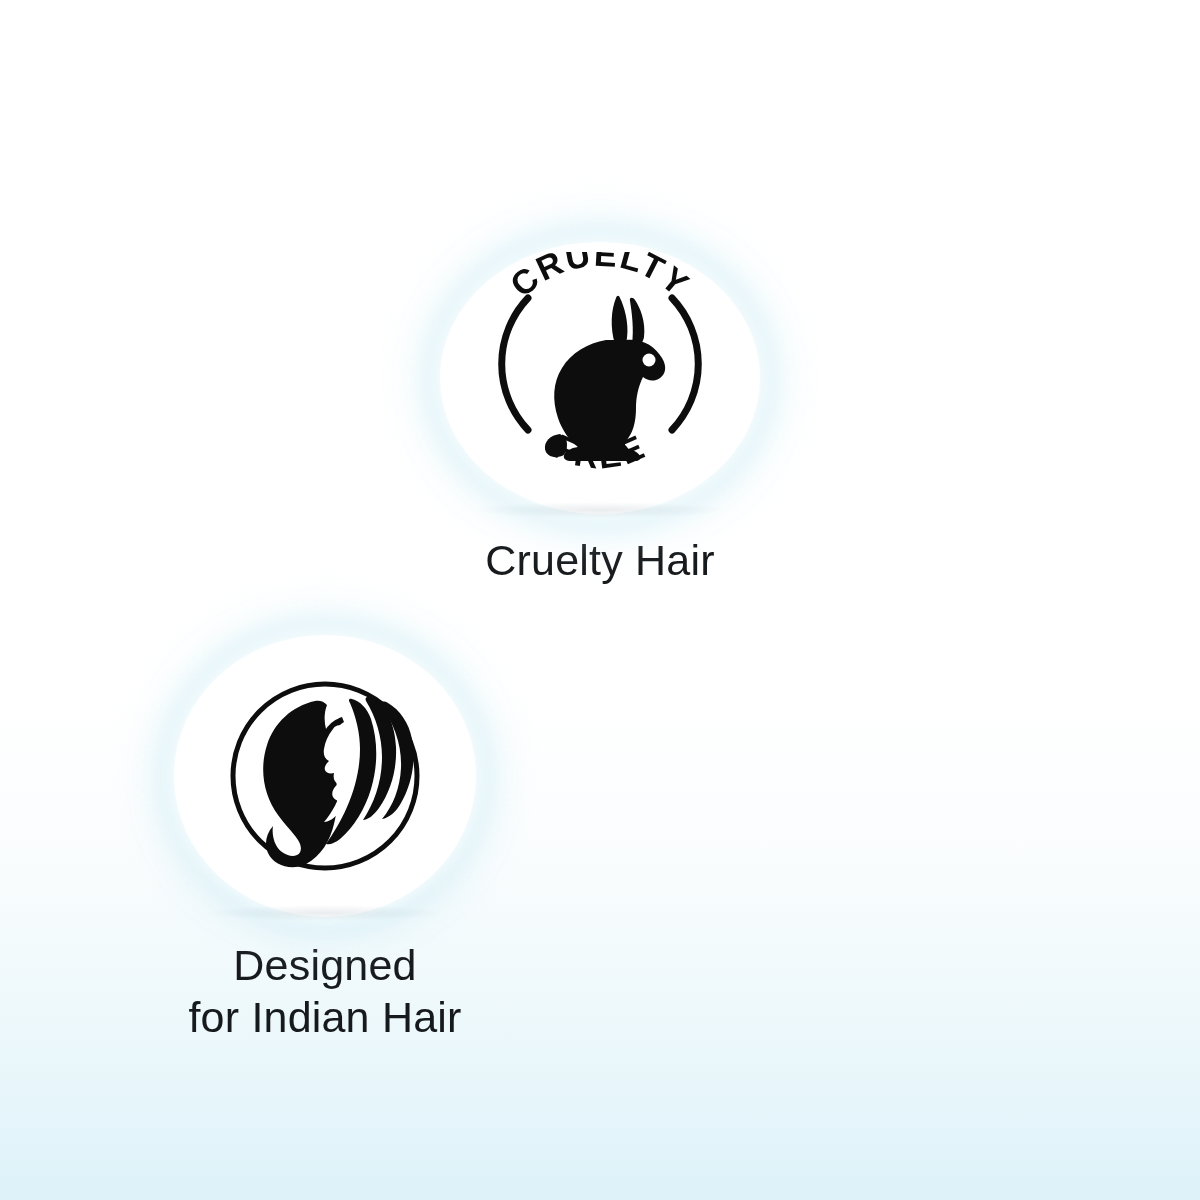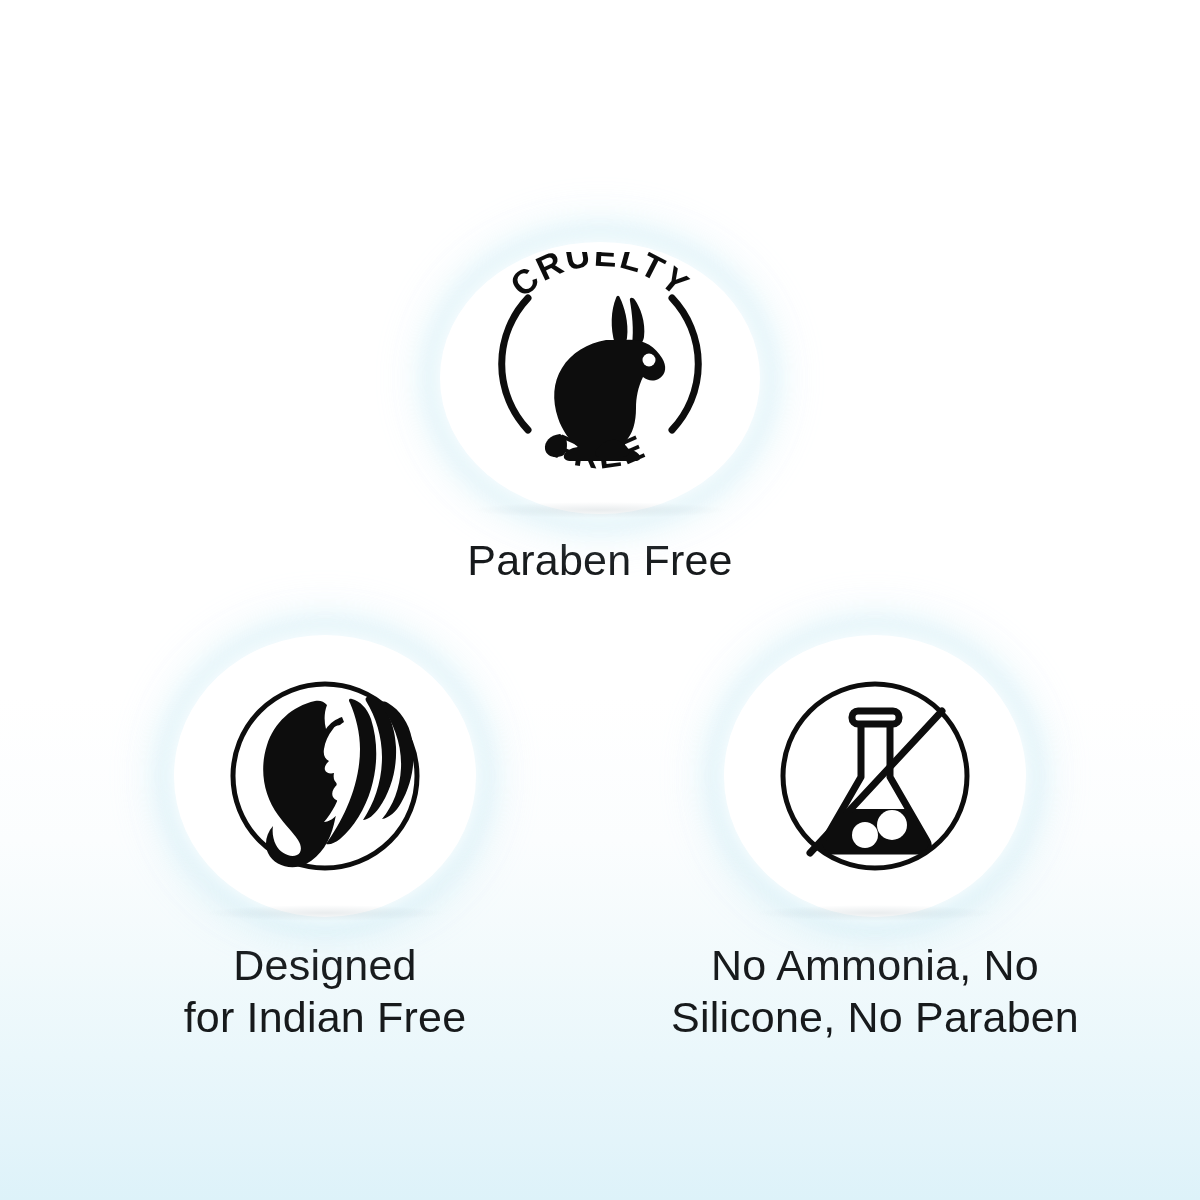--- a/index.html
+++ b/index.html
@@ -148,21 +148,21 @@
 
           <path d="M 110 182 C 100 183 94 190 95 197 C 96 204 104 207 112 204 C 117 202 118 193 116 186 Z"></path>
 
           <path d="M 166 188 C 172 190 178 194 179 199 C 180 203 176 205 171 205 L 150 205 C 146 205 144 202 146 199 C 150 192 158 187 166 188 Z"></path>
         </g>
 
         <circle cx="199" cy="108" r="6.5" fill="#ffffff"></circle>
       </svg>
     </div>
 
-    <div class="caption">Paraben Free</div>
+    <div class="caption">Cruelty Hair</div>
   </div>
 
   <div class="promise" id="promise-indian-hair">
 
     <div class="disc">
       <svg width="282" height="262" viewBox="0 0 282 262">
 
         <circle cx="141" cy="131" r="92" fill="none" stroke="#0d0d0d" stroke-width="5"></circle>
 
         <g fill="#0d0d0d">
@@ -228,47 +228,17 @@
                    C 155 155 148 168 140 177
                    C 145 177 151 173 156 166
                    C 166 153 171 135 170 117
                    C 169 106 165 97 159 92
                    C 156 89 154 92 155 96 Z" fill="#ffffff"></path>
         </g>
       </svg>
     </div>
 
     <div class="caption">Designed
-for Indian Free</div>
+for Indian Hair</div>
   </div>
 
-  <div class="promise" id="promise-no-chemicals">
-
-    <div class="disc">
-      <svg width="282" height="262" viewBox="0 0 282 262">
-
-        <circle cx="141" cy="131" r="92" fill="none" stroke="#0d0d0d" stroke-width="5"></circle>
-
-        <rect x="118" y="66" width="47" height="13" rx="6" fill="none" stroke="#0d0d0d" stroke-width="7"></rect>
-
-        <path d="M 127 80
-                 L 127 132
-                 L 90 196
-                 C 87 201 90 206 96 206
-                 L 187 206
-                 C 193 206 196 201 193 196
-                 L 156 132
-                 L 156 80" fill="none" stroke="#0d0d0d" stroke-width="7" stroke-linejoin="round"></path>
-
-        <path d="M 112 164 L 171 164 L 193 196 C 196 201 193 206 187 206 L 96 206 C 90 206 87 201 90 196 Z" fill="#0d0d0d"></path>
-
-        <circle cx="131" cy="190" r="13" fill="#ffffff"></circle>
-        <circle cx="158" cy="180" r="15" fill="#ffffff"></circle>
-
-        <line x1="76" y1="208" x2="208" y2="66" stroke="#0d0d0d" stroke-width="7" stroke-linecap="round"></line>
-      </svg>
-    </div>
-
-    <div class="caption">No Ammonia, No
-Silicone, No Paraben</div>
-  </div>
 
 </div>
 
 </body></html>

